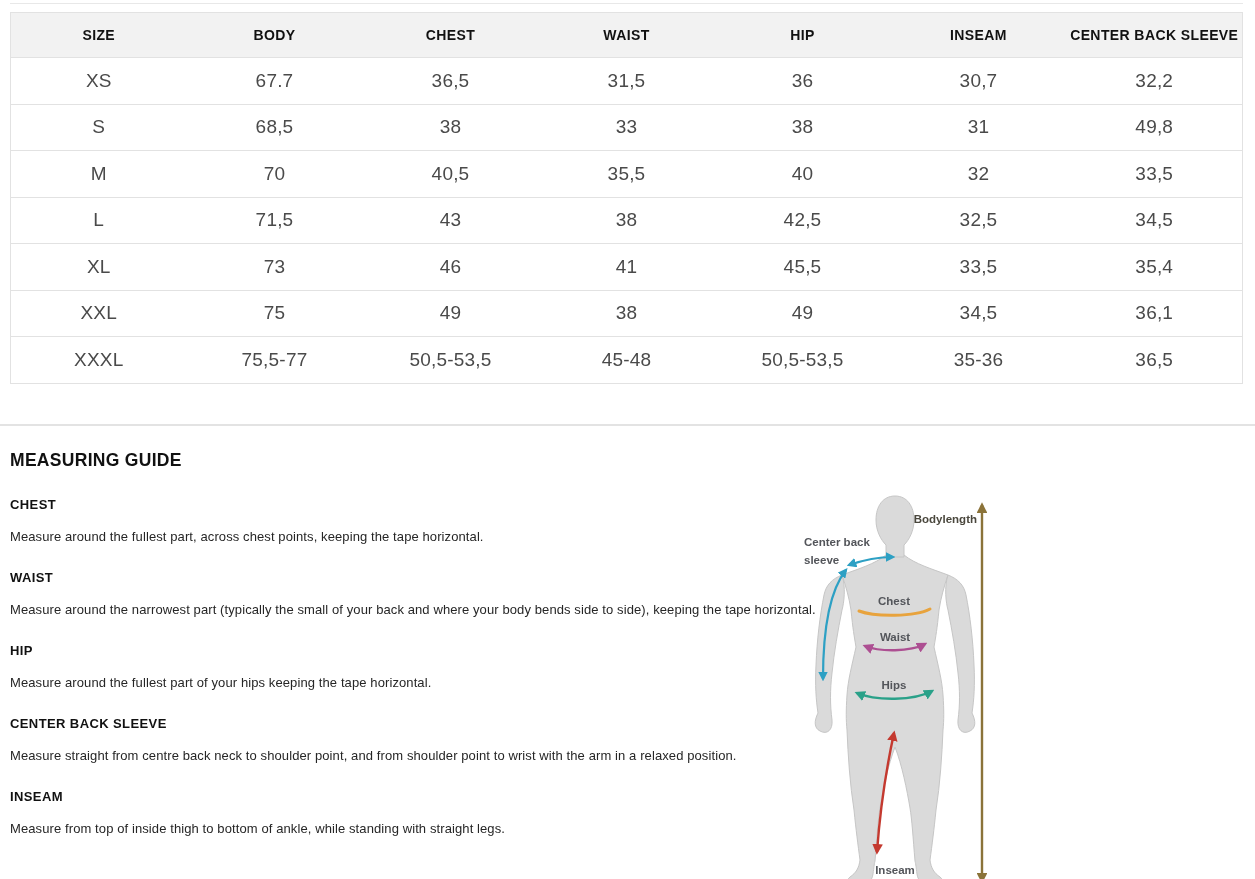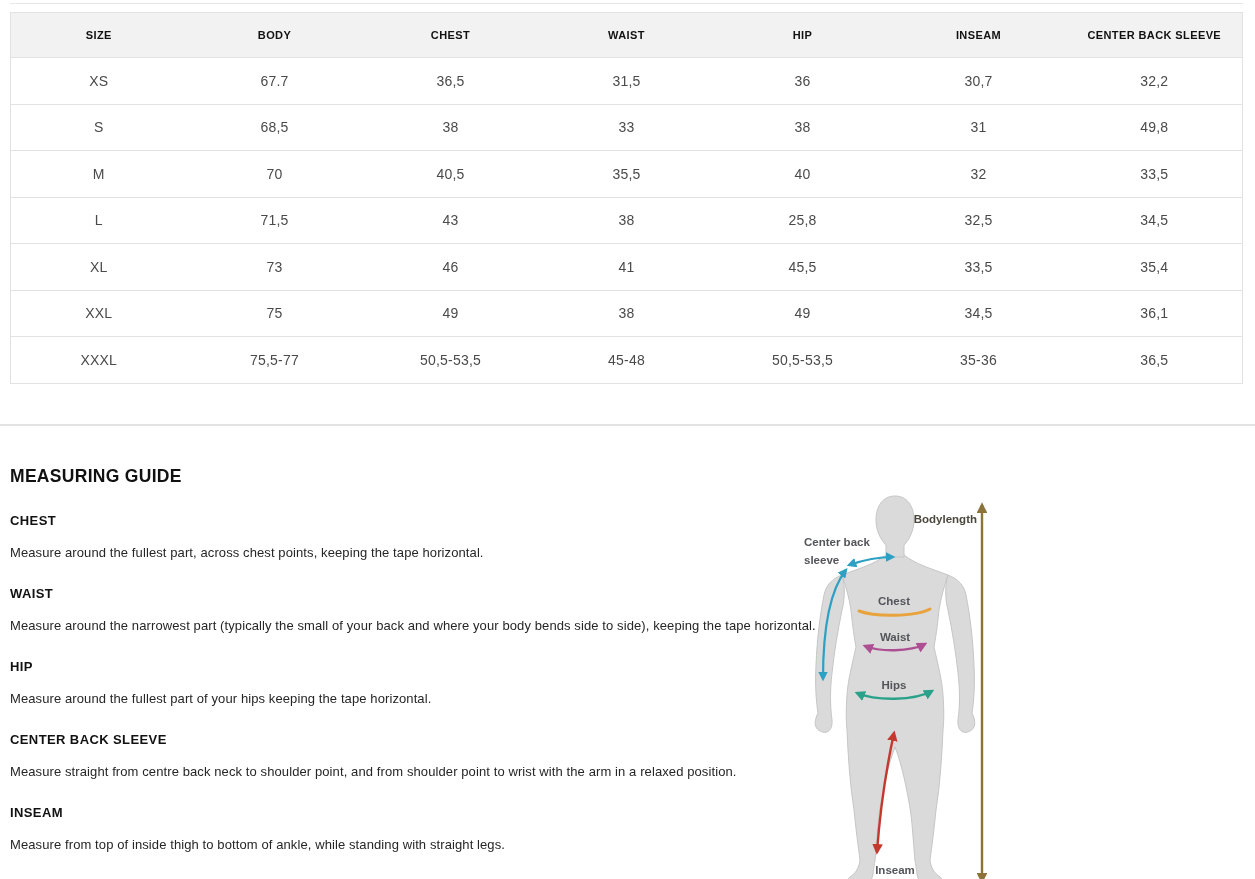--- a/index.html
+++ b/index.html
@@ -5,28 +5,28 @@
   * { margin:0; padding:0; box-sizing:border-box; }
   html,body { width:1255px; height:879px; background:#ffffff;
     font-family:"Liberation Sans", sans-serif; color:#262626; }
   .page { position:relative; width:1255px; height:879px; overflow:hidden; }
 
   .top-hairline { position:absolute; left:10px; top:3px; width:1233px; height:1px; background:#e8e8e8; }
 
   table.size-table { position:absolute; left:10px; top:12px; width:1233px;
     border-collapse:collapse; table-layout:fixed;
     border:1px solid #e2e2e2; }
-  table.size-table th { background:#f2f2f2; height:45px; font-size:11px; font-weight:bold;
+  table.size-table th { background:#f2f2f2; height:45px; font-size:14px; font-weight:bold;
     color:#111; text-align:center; letter-spacing:0.4px; }
-  table.size-table td { height:46.5px; font-size:14px; color:#4a4a4a; text-align:center;
+  table.size-table td { height:46.5px; font-size:19px; color:#4a4a4a; text-align:center;
     border-top:1px solid #e2e2e2; font-weight:400; letter-spacing:0.2px; }
 
   .divider { position:absolute; left:0; top:424px; width:1255px; height:2px; background:#e3e3e3; }
 
-  .guide { position:absolute; left:10px; top:466px; width:790px; }
+  .guide { position:absolute; left:10px; top:450px; width:790px; }
   .guide-title { font-size:17.5px; font-weight:bold; color:#111; letter-spacing:0.3px; }
   .guide-section h3 { font-size:13px; font-weight:bold; color:#111; letter-spacing:0.4px;
     margin-top:26px; }
   .guide-section p { font-size:13px; color:#262626; margin-top:17px; white-space:nowrap;
     letter-spacing:0.1px; }
 
   .diagram { position:absolute; left:780px; top:475px; width:220px; height:419px; }
   .diagram svg { display:block; width:220px; height:419px; }
   .diag-label { font-family:"Liberation Sans", sans-serif; font-size:11.5px; font-weight:bold; }
 </style>
@@ -75,21 +75,21 @@
           <td>35,5</td>
           <td>40</td>
           <td>32</td>
           <td>33,5</td>
         </tr>
         <tr>
           <td>L</td>
           <td>71,5</td>
           <td>43</td>
           <td>38</td>
-          <td>25,8</td>
+          <td>42,5</td>
           <td>32,5</td>
           <td>34,5</td>
         </tr>
         <tr>
           <td>XL</td>
           <td>73</td>
           <td>46</td>
           <td>41</td>
           <td>45,5</td>
           <td>33,5</td>

